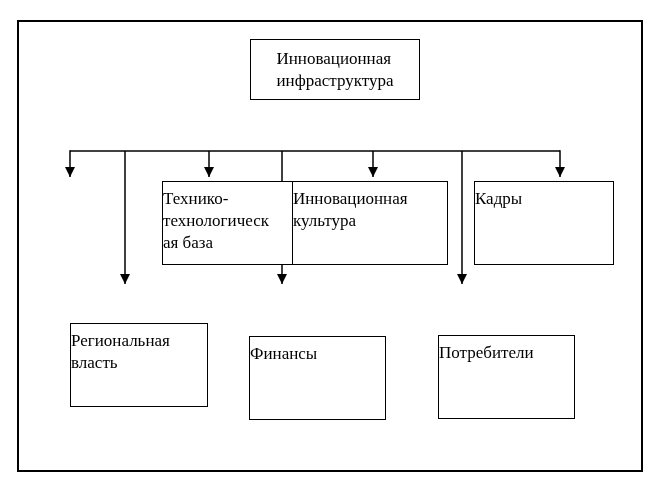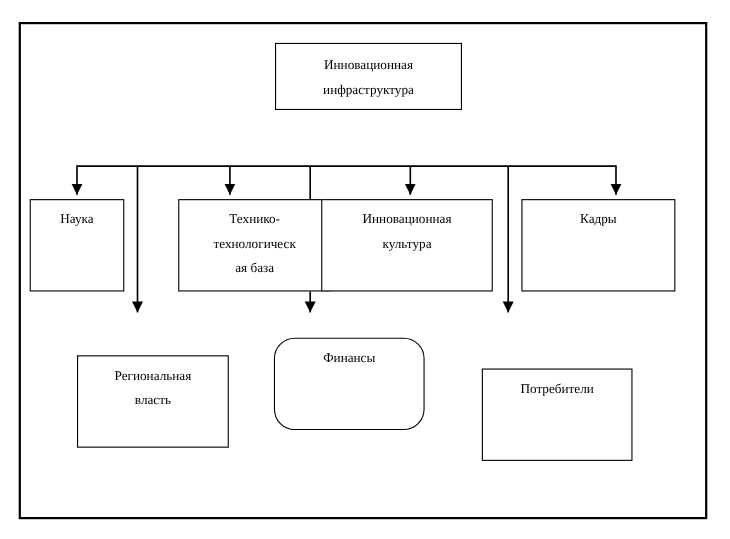--- a/index.html
+++ b/index.html
@@ -35,43 +35,42 @@
   .conn {
     stroke: #000000;
     stroke-width: 1.5;
     fill: none;
   }
   .node {
     position: absolute;
     box-sizing: border-box;
     border: 1.5px solid #000000;
     background: #ffffff;
-    text-align: center;
-    font-size: 12px;
+    font-size: 17px;
     line-height: 22px;
   }
   .node .label {
     display: block;
     white-space: pre-line;
   }
   .node.v-center {
     display: flex;
     align-items: center;
     justify-content: center;
   }
   .node.v-top {
     padding-top: 6px;
   }
   #node-root { left: 250px; top: 39px;  width: 170px; height: 61px; }
   #node-science { left: 27px;  top: 181px; width: 86px;  height: 84px; }
   #node-tech-base { left: 138px; top: 181px; width: 139px; height: 84px; margin-left: 24px; }
   #node-innovation-culture { left: 292px; top: 181px; width: 156px; height: 84px; }
   #node-personnel { left: 474px; top: 181px; width: 140px; height: 84px; }
   #node-regional-authority { left: 70px;  top: 323px; width: 138px; height: 84px; }
-  #node-finance { left: 249px; top: 307px; width: 137px; height: 84px; border-radius: 19px; }
+  #node-finance { left: 249px; top: 336px; width: 137px; height: 84px; }
   #node-consumers { left: 438px; top: 335px; width: 137px; height: 84px; }
 </style>
 </head>
 <body>
 
 <div class="canvas">
 
   <div class="frame"></div>
 
   <svg class="connectors" width="664" height="490" viewBox="0 0 664 490">
@@ -88,23 +87,20 @@
     <line class="conn" x1="125" y1="151" x2="125" y2="284" marker-end="url(#arrowhead)"></line>
     <line class="conn" x1="282" y1="151" x2="282" y2="284" marker-end="url(#arrowhead)"></line>
     <line class="conn" x1="462" y1="151" x2="462" y2="284" marker-end="url(#arrowhead)"></line>
   </svg>
 
   <div class="node v-center" id="node-root">
     <span class="label">Инновационная
 инфраструктура</span>
   </div>
 
-  <div class="node v-top" id="node-science">
-    <span class="label">Наука</span>
-  </div>
 
   <div class="node v-top" id="node-tech-base">
     <span class="label">Технико-
 технологическ
 ая база</span>
   </div>
 
   <div class="node v-top" id="node-innovation-culture">
     <span class="label">Инновационная
 культура</span>

